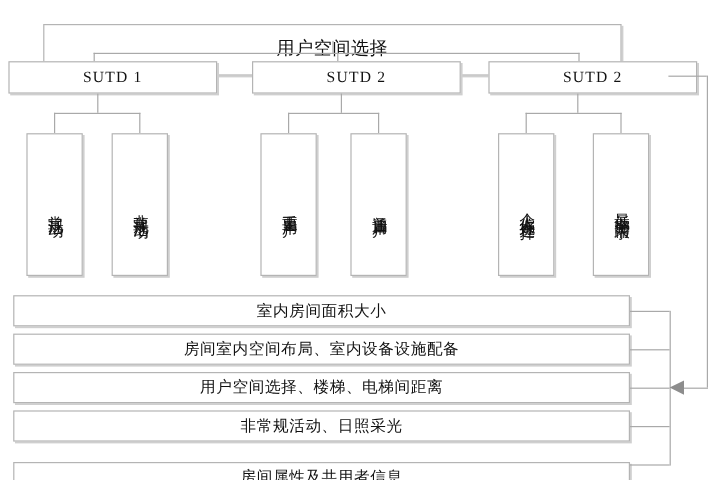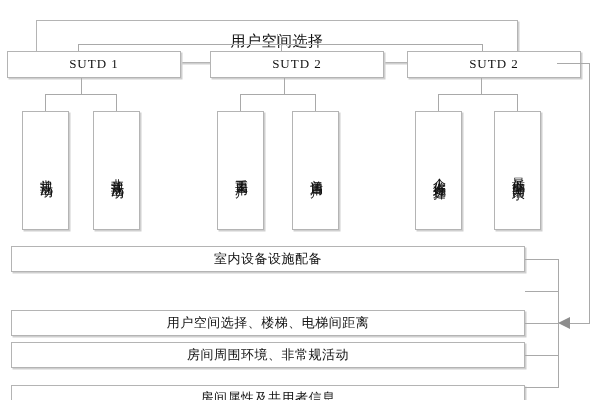--- a/index.html
+++ b/index.html
@@ -124,23 +124,24 @@
   <div class="ln lnv" style="left:438px;top:94px;height:17px;"></div>
   <div class="ln lnv" style="left:517px;top:94px;height:17px;"></div>
 
   <div class="box vbox vb-1">常规活动</div>
   <div class="box vbox vb-2">非常规活动</div>
   <div class="box vbox vb-3">重要用户</div>
   <div class="box vbox vb-4">普通用户</div>
   <div class="box vbox vb-5">个人偏好选择</div>
   <div class="box vbox vb-6">最低空间需求</div>
 
-  <div class="box attr-box ab-1">室内设备设施配备</div>
+  <div class="box attr-box ab-1">室内房间面积大小</div>
+  <div class="box attr-box ab-2">房间室内空间布局、室内设备设施配备</div>
   <div class="box attr-box ab-3">用户空间选择、楼梯、电梯间距离</div>
-  <div class="box attr-box ab-4">房间周围环境、非常规活动</div>
+  <div class="box attr-box ab-4">非常规活动、日照采光</div>
   <div class="box attr-box ab-5">房间属性及共用者信息</div>
 
   <div class="ln lnh" style="left:525px;top:259px;width:33px;"></div>
   <div class="ln lnh" style="left:525px;top:291px;width:33px;"></div>
   <div class="ln lnh" style="left:525px;top:323px;width:33px;"></div>
   <div class="ln lnh" style="left:525px;top:355px;width:33px;"></div>
   <div class="ln lnh" style="left:525px;top:387px;width:33px;"></div>
 
   <div class="ln lnv" style="left:558px;top:259px;height:129px;"></div>
 

